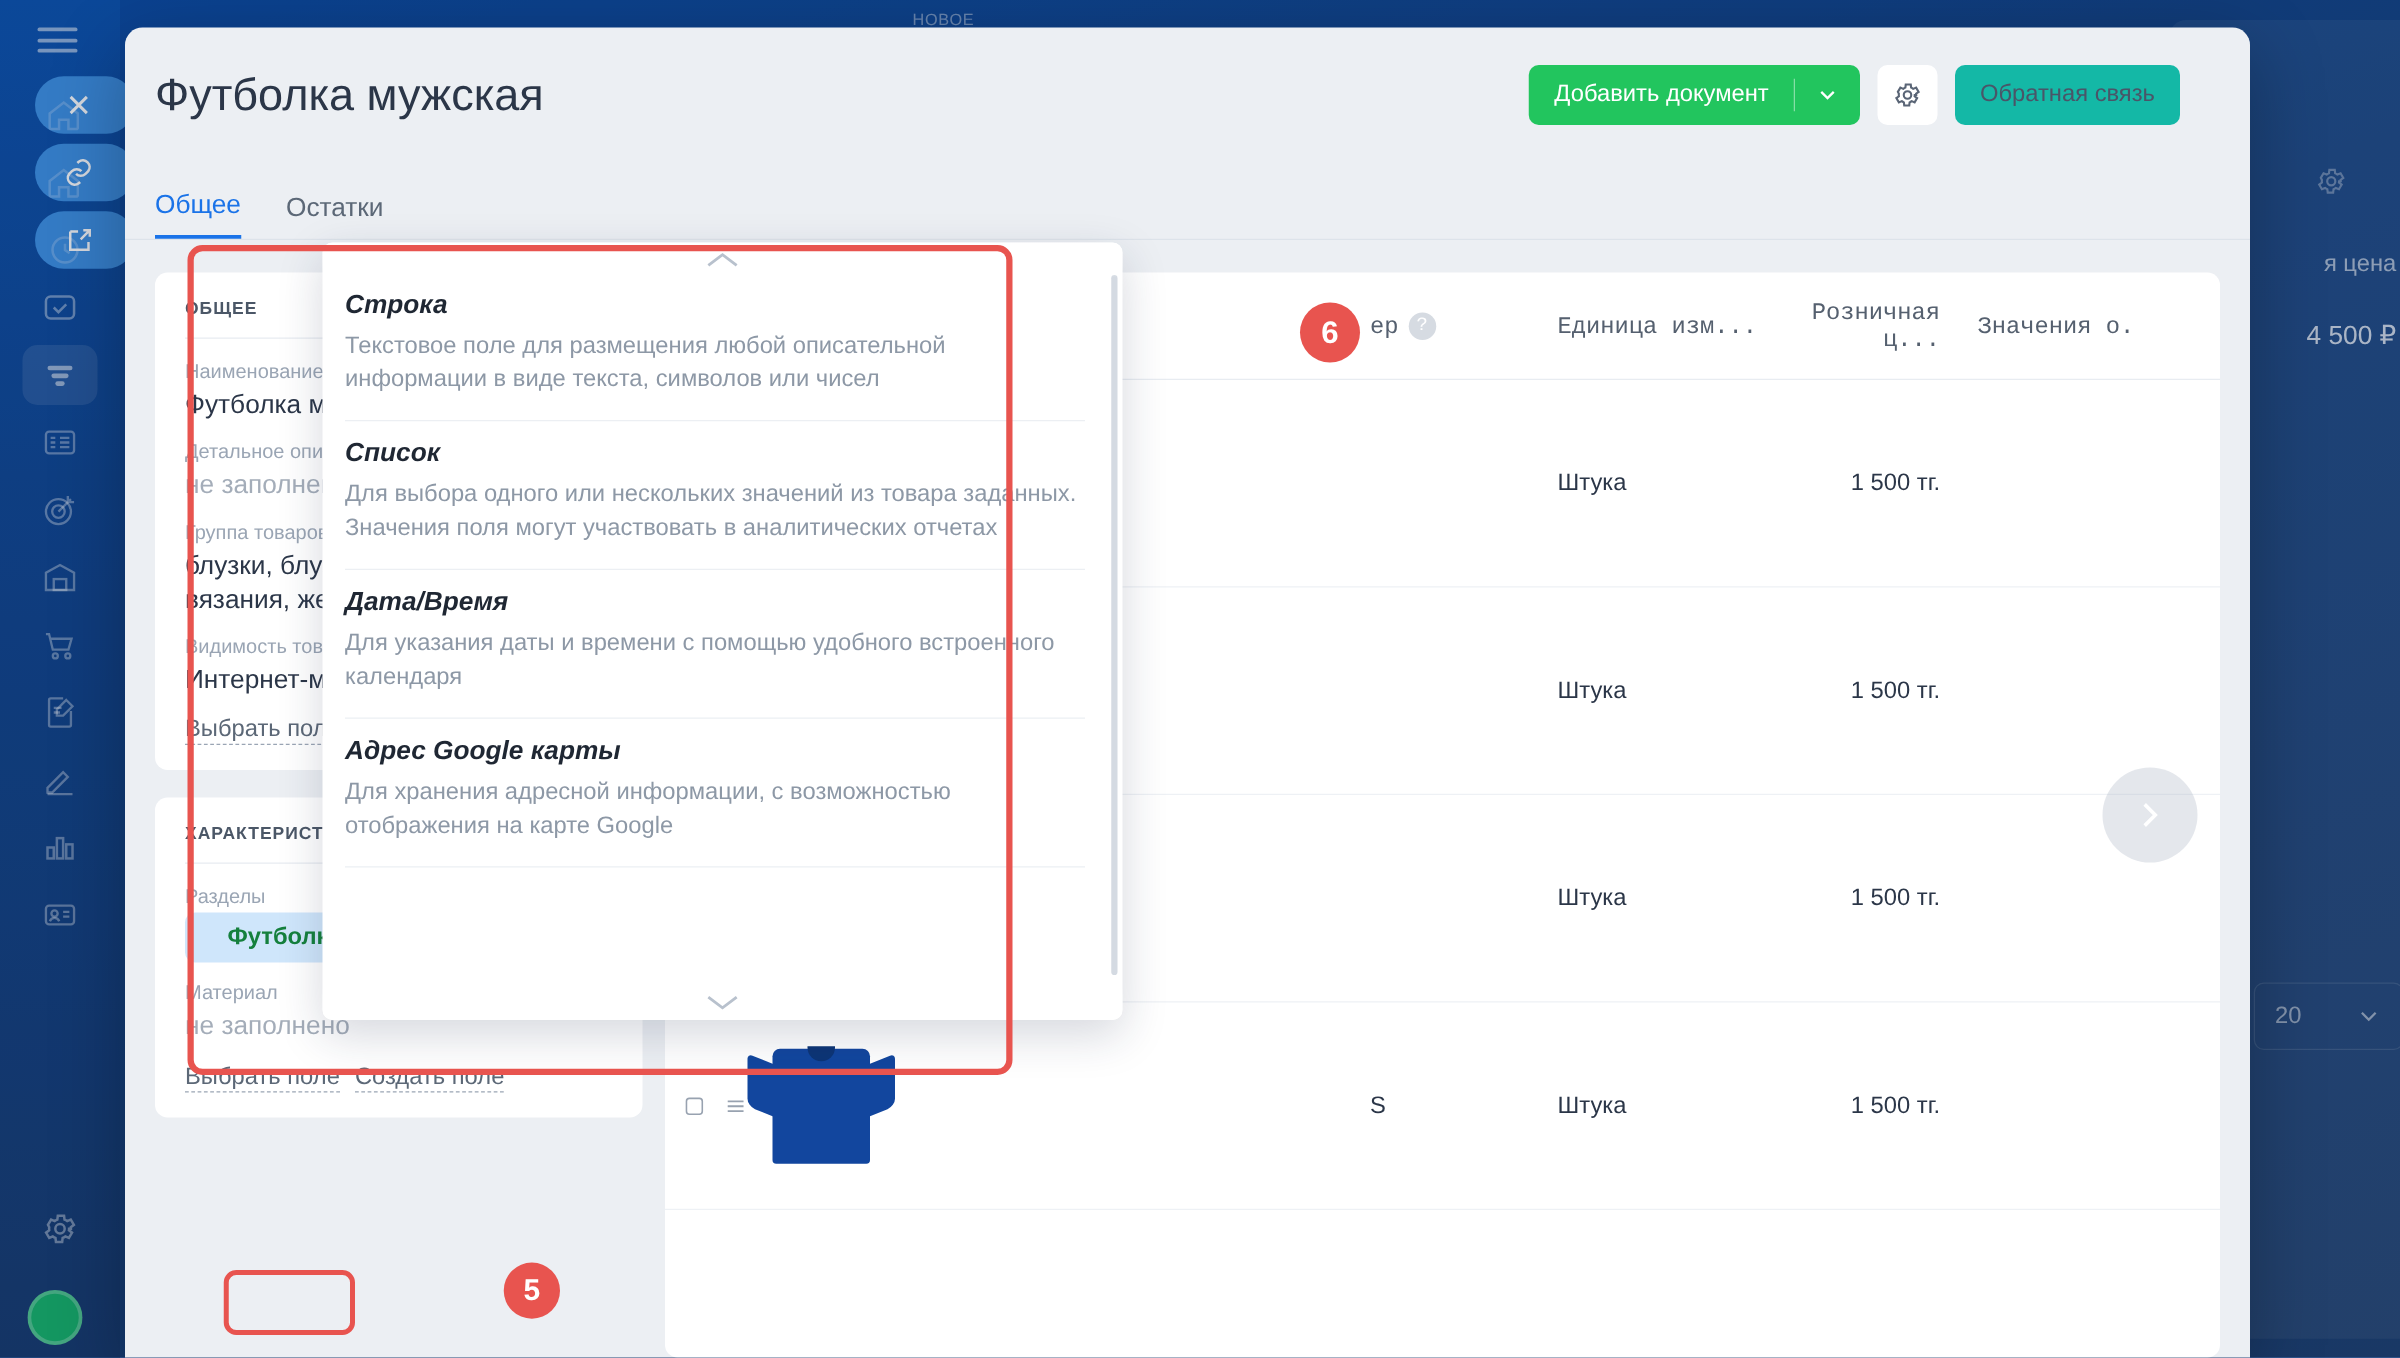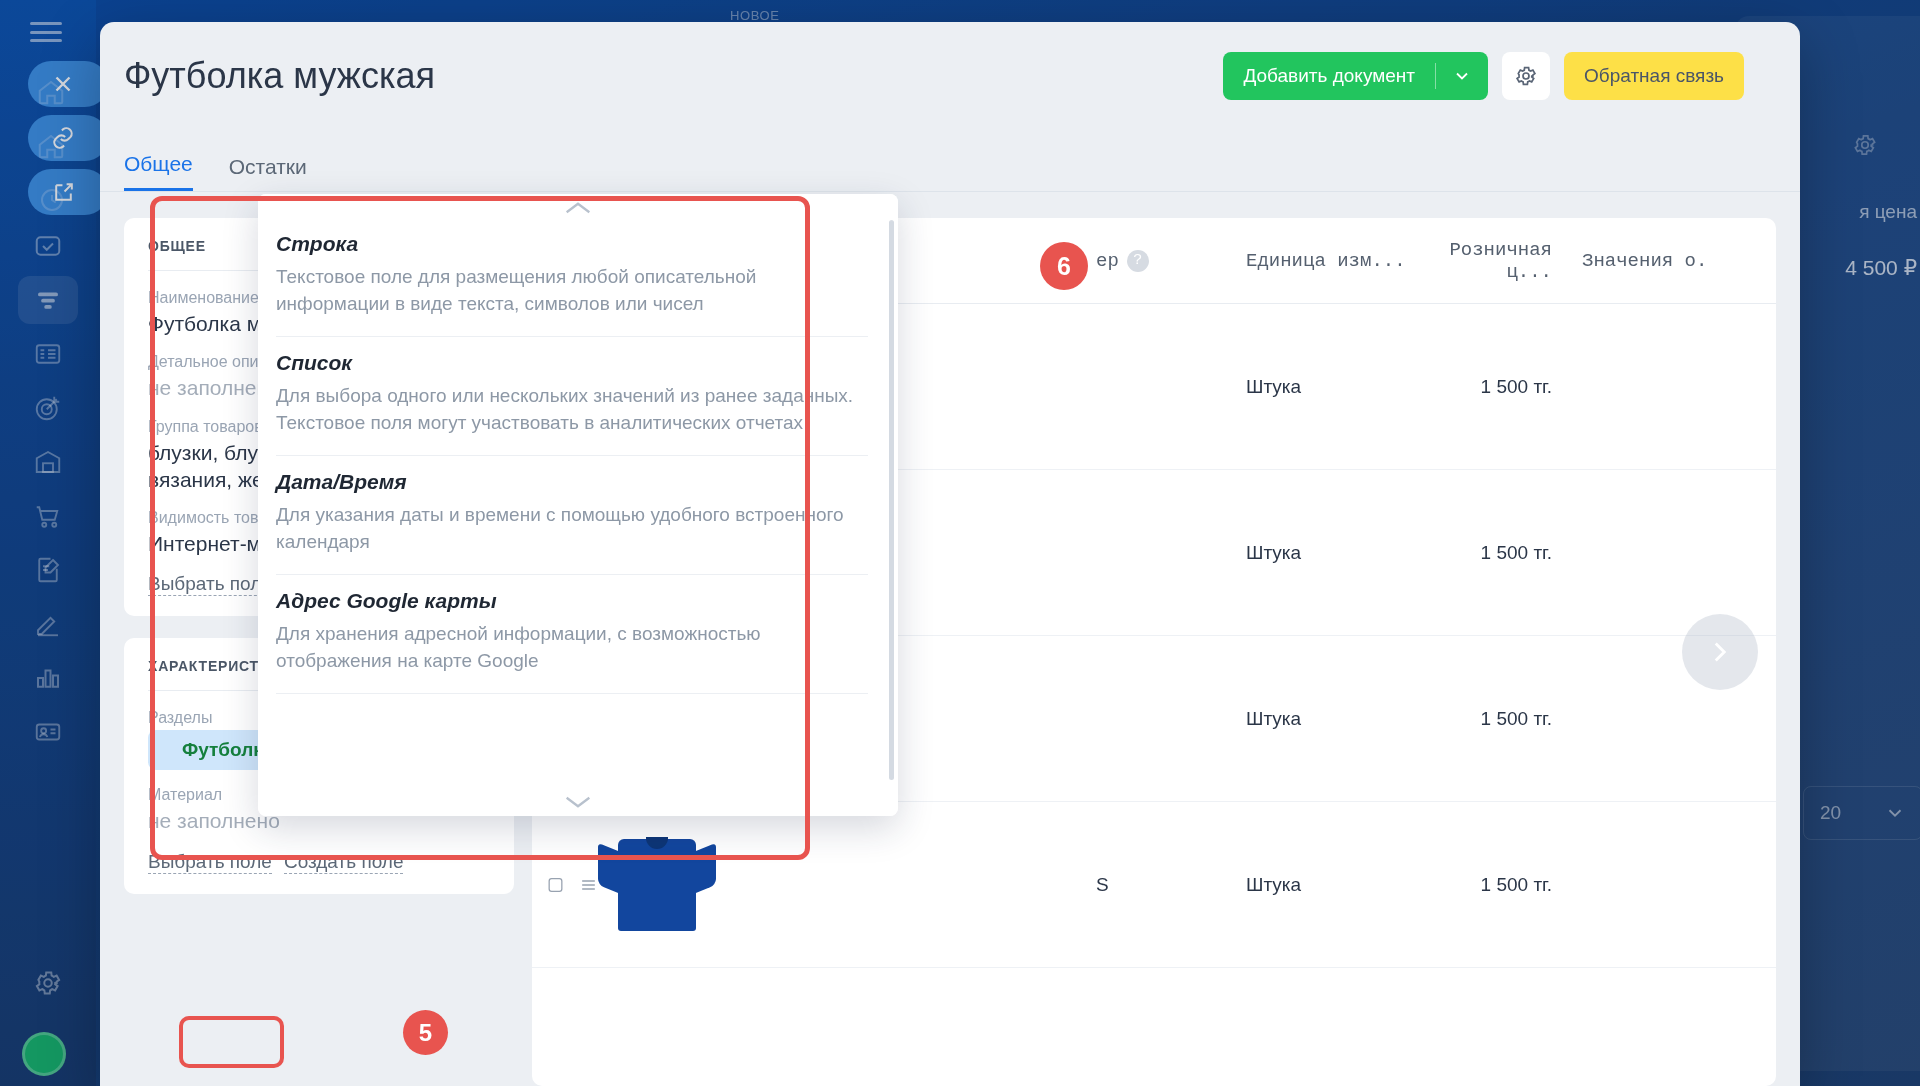--- a/index.html
+++ b/index.html
@@ -119,21 +119,21 @@
   }
   .btn-primary .lbl { padding: 0 20px; }
   .btn-primary .sep { width: 1px; height: 26px; background: rgba(255,255,255,.45); }
   .btn-primary .chev { padding: 0 16px; display: flex; align-items: center; }
   .btn-icon {
     width: 48px; height: 48px; background: #fff; border-radius: 8px;
     display: flex; align-items: center; justify-content: center;
     color: #5a6576; cursor: pointer;
   }
   .btn-ghost {
-    height: 48px; padding: 0 20px; background: #fde047; border-radius: 8px;
+    height: 48px; padding: 0 20px; background: #14b8a6; border-radius: 8px;
     display: flex; align-items: center; color: #4a5568; font-size: 19px;
     cursor: pointer;
   }
 
   .modal-tabs {
     height: 62px; padding: 0 24px;
     display: flex; align-items: flex-end; gap: 36px;
     border-bottom: 1px solid #dde3ea;
   }
   .tab {
@@ -576,21 +576,21 @@
   <div class="dd-wrap">
     <div class="dd-panel">
 
       <div class="dd-scroll">
         <div class="dd-item">
           <div class="dd-name">Строка</div>
           <div class="dd-desc">Текстовое поле для размещения любой описательной информации в виде текста, символов или чисел</div>
         </div>
         <div class="dd-item">
           <div class="dd-name">Список</div>
-          <div class="dd-desc">Для выбора одного или нескольких значений из ранее заданных. Текстовое поля могут участвовать в аналитических отчетах</div>
+          <div class="dd-desc">Для выбора одного или нескольких значений из товара заданных. Значения поля могут участвовать в аналитических отчетах</div>
         </div>
         <div class="dd-item">
           <div class="dd-name">Дата/Время</div>
           <div class="dd-desc">Для указания даты и времени с помощью удобного встроенного календаря</div>
         </div>
         <div class="dd-item">
           <div class="dd-name">Адрес Google карты</div>
           <div class="dd-desc">Для хранения адресной информации, с возможностью отображения на карте Google</div>
         </div>
         <div class="dd-item">

